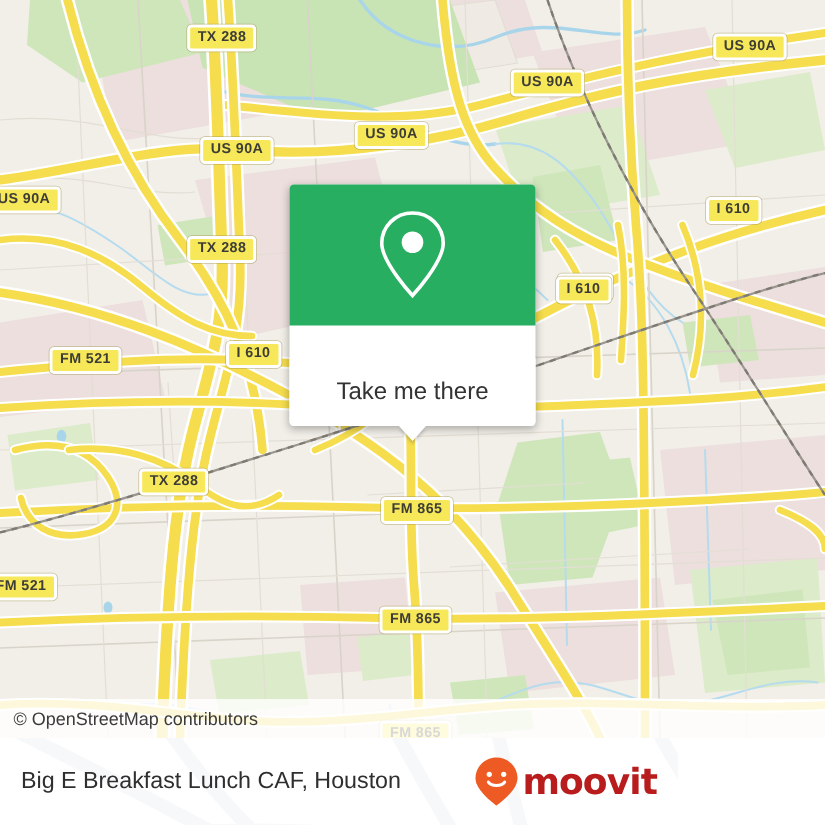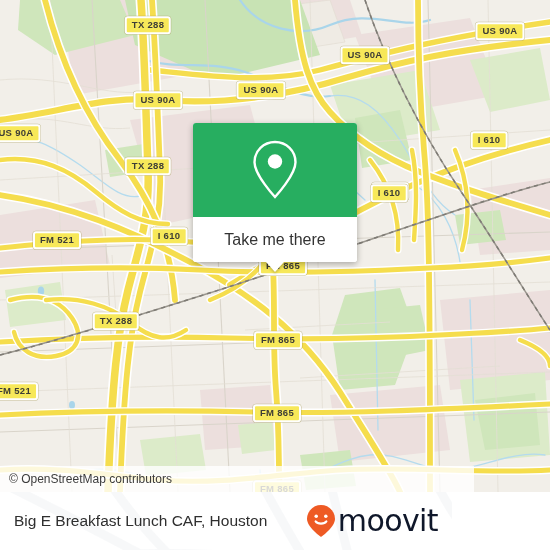--- a/index.html
+++ b/index.html
@@ -30,21 +30,21 @@
     padding:1.5px 5px 2px 5px;
     white-space:nowrap;
     line-height:10px;
     box-shadow:0 0 0 .5px rgba(160,150,80,.55);
     transform:translate(-50%,-50%);
     font-family:"Liberation Sans","DejaVu Sans",sans-serif;
   }
 
   
   #attrib{
-    position:absolute;left:0;bottom:0;width:474px;height:26px;
+    position:absolute;left:0;bottom:0;width:550px;height:26px;
     background:rgba(255,255,255,.80);
     display:flex;align-items:center;
   }
   #attrib span{
     font-size:12px;color:#3b3b3b;padding-left:9px;
     font-family:"Liberation Sans","DejaVu Sans",sans-serif;
   }
 
   
   #card{
@@ -53,21 +53,21 @@
     box-shadow:0 2px 6px rgba(0,0,0,.30);
     background:#fff;
   }
   #card-head{
     height:94px;background:#27ae60;
     border-radius:3px 3px 0 0;
     display:flex;align-items:center;justify-content:center;
   }
   #card-body{
     height:45px;background:#fff;border-radius:0 0 3px 3px;
-    display:flex;align-items:center;justify-content:center;
+    display:flex;align-items:center;justify-content:center;margin-top:22px;
   }
   #card-body span{
     font-size:16px;color:#333333;
     font-family:"Liberation Sans","DejaVu Sans",sans-serif;
   }
   #card-tail{
     position:absolute;left:50%;bottom:-10px;margin-left:-9px;
     width:0;height:0;
     border-left:9px solid transparent;
     border-right:9px solid transparent;
@@ -84,21 +84,21 @@
   #footer-title{
     position:absolute;left:14px;top:50%;transform:translateY(-50%);
     font-size:15.5px;color:#2f2f2f;white-space:nowrap;
     font-family:"Liberation Sans","DejaVu Sans",sans-serif;
   }
   #logo{
     position:absolute;right:14px;top:50%;transform:translateY(-50%);
     display:flex;align-items:center;gap:2px;
   }
   #logo-word{
-    font-size:30px;font-weight:normal;color:#0f172a;letter-spacing:-.6px;
+    font-size:24px;font-weight:bold;color:#b91c1c;letter-spacing:-.6px;
     line-height:30px;
     font-family:"DejaVu Sans","Liberation Sans",sans-serif;
   }
 </style>
 </head>
 <body>
 
 <div id="page">
 
   <div id="map">

